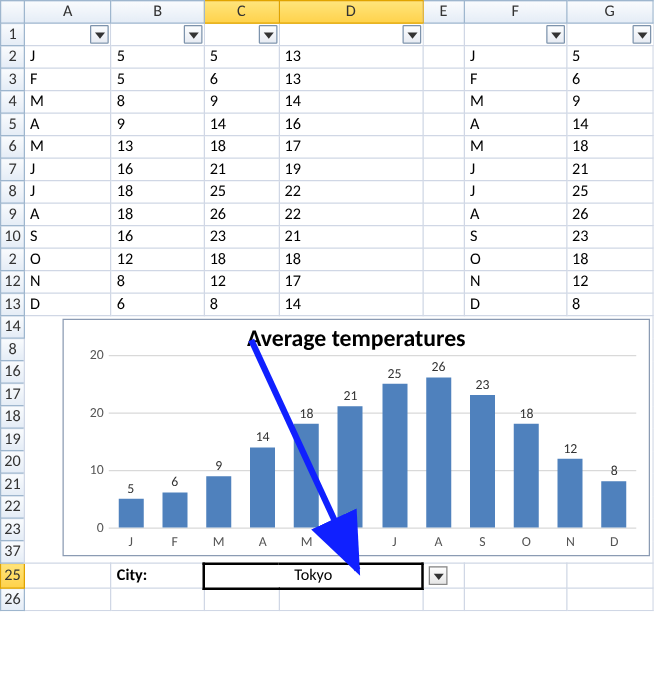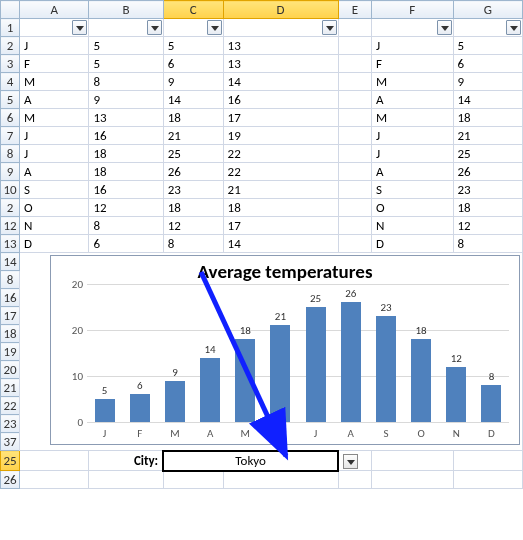--- a/index.html
+++ b/index.html
@@ -69,21 +69,21 @@
   .grid-line { position:absolute; left:0; right:0; height:0; border-top:1px solid #d9d9d9; }
   .ytick { position:absolute; right:100%; transform:translateY(-50%); padding-right:4px; font-size:11px; color:#555; }
   .bars { position:absolute; left:0; right:0; bottom:0; top:0; display:flex; align-items:flex-end; }
   .barcol { flex:1; display:flex; flex-direction:column; align-items:center; justify-content:flex-end; position:relative; height:100%; }
   .bar { width:20px; background:#4f81bd; }
   .barlbl { font-size:11px; color:#333; position:absolute; width:100%; text-align:center; }
   .xlabels { position:absolute; left:36px; right:10px; bottom:4px; display:flex; }
   .xlabels div { flex:1; text-align:center; font-size:11px; color:#555; }
   .arrow { position:absolute; pointer-events:none; }
   .city-row td { height:20px; }
-  .city-label { text-align:right; font-weight:bold; padding-right:6px; }
+  .city-label { font-weight:bold; padding-right:6px; }
   .city-box {
     border:2px solid #000 !important;
     text-align:center;
     background:#fff;
   }
   .dd-btn {
     display:inline-block; width:15px; height:15px;
     border:1px solid #888; background:linear-gradient(#fdfdfd,#e6e6e6);
     position:relative; vertical-align:middle;
   }

